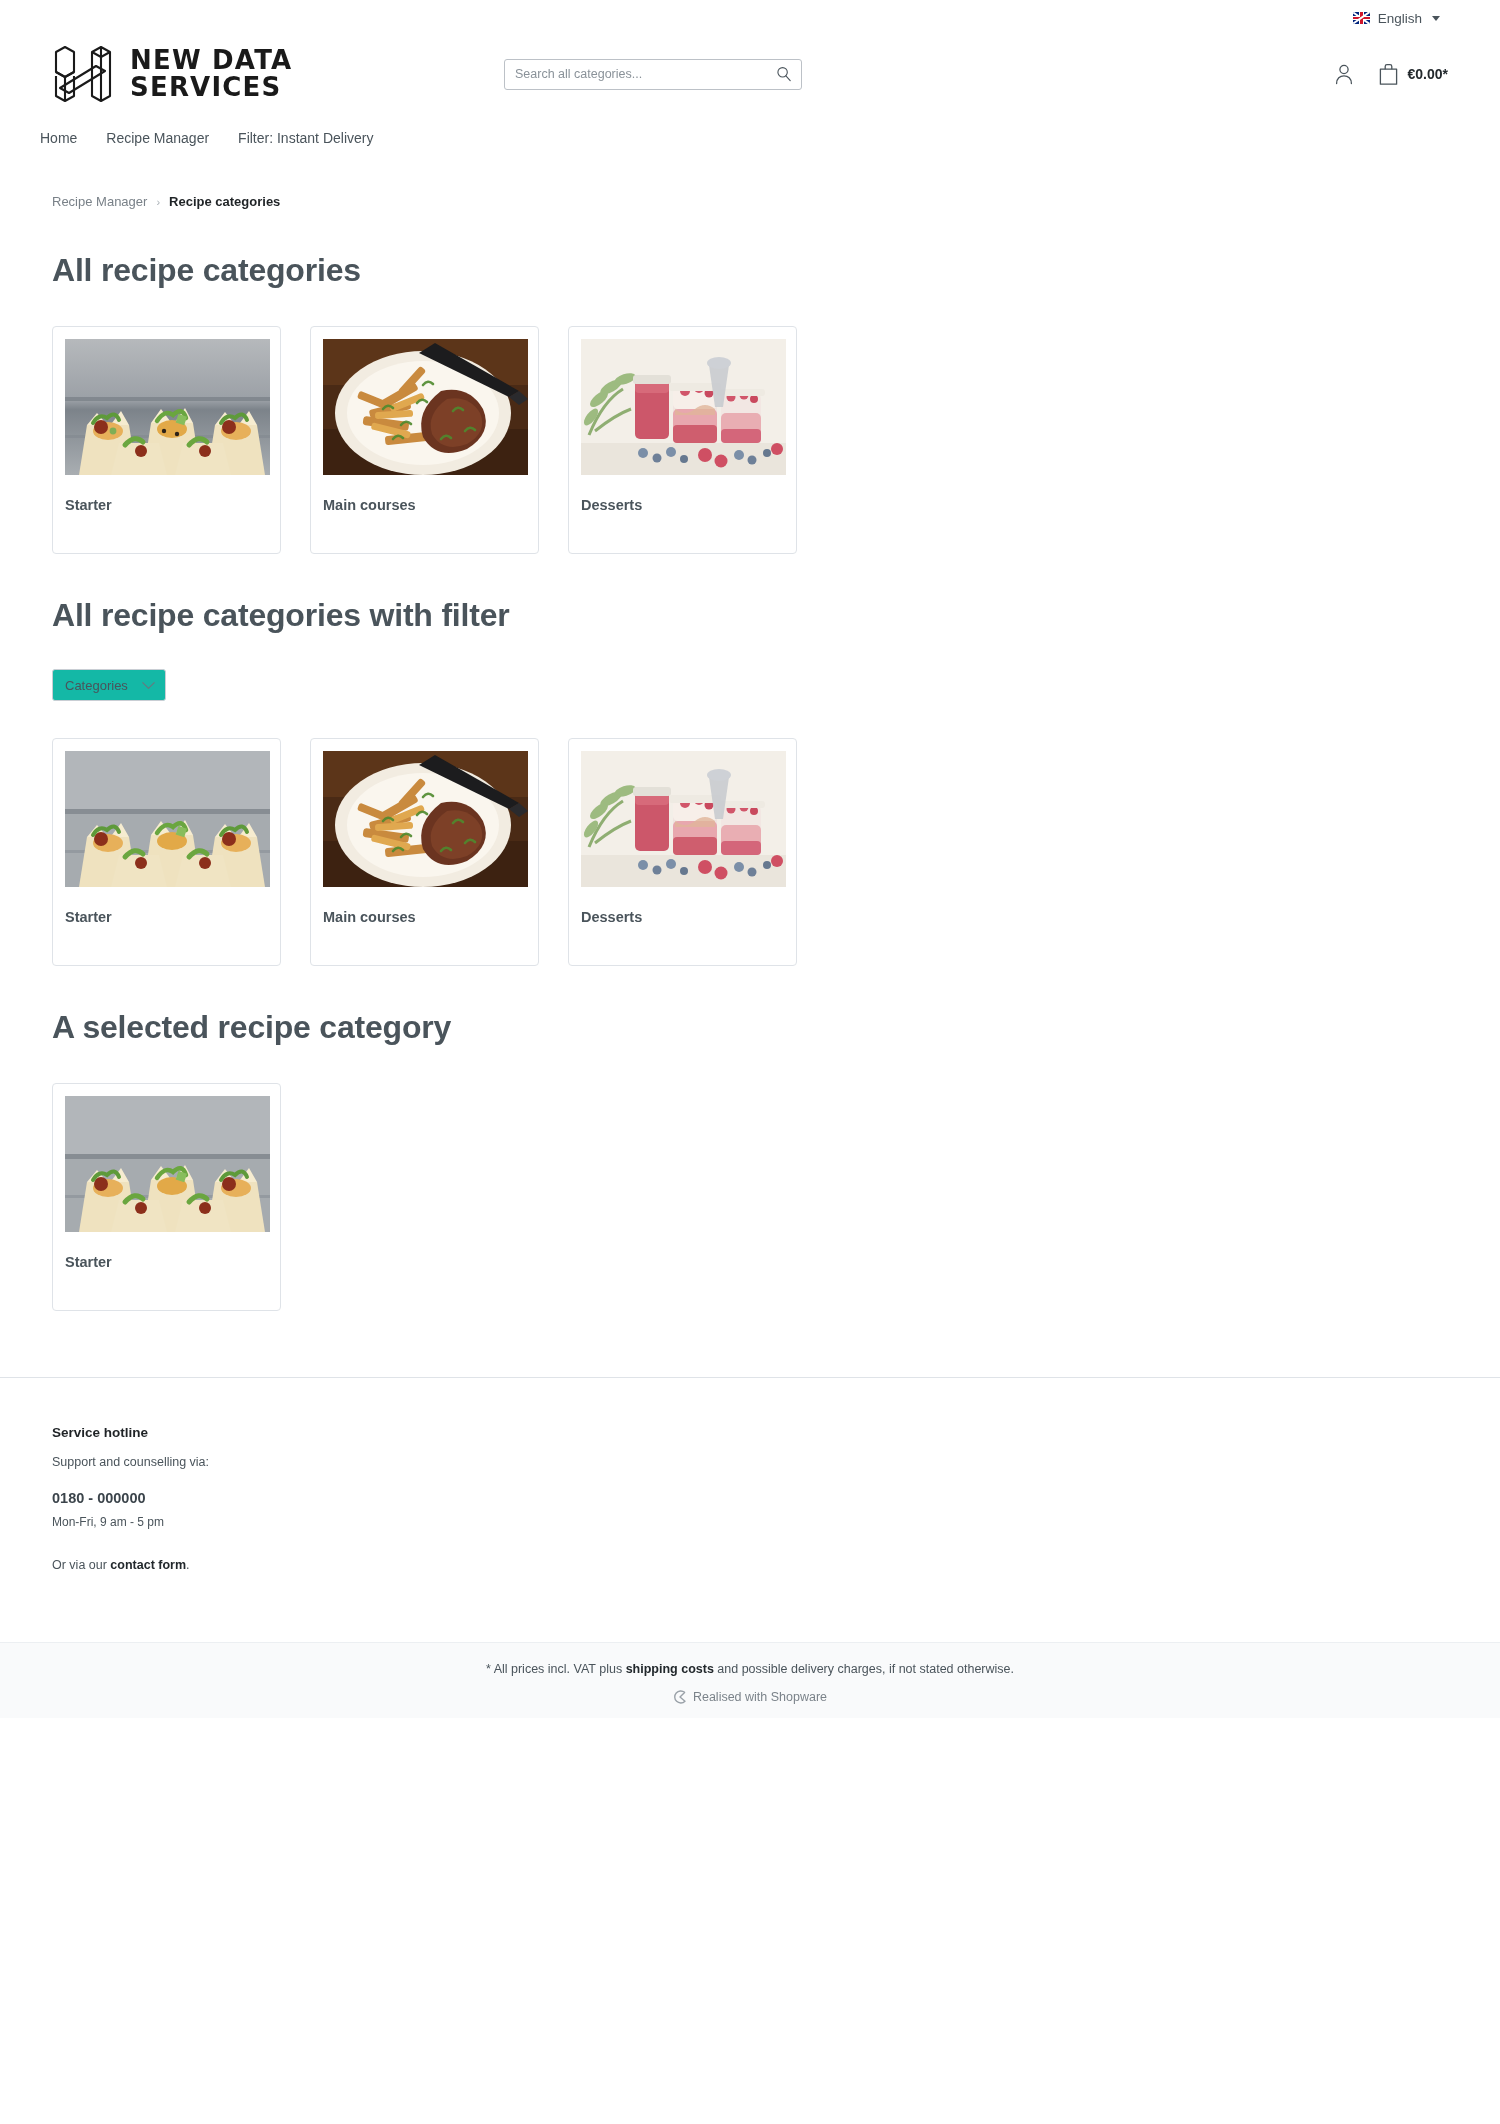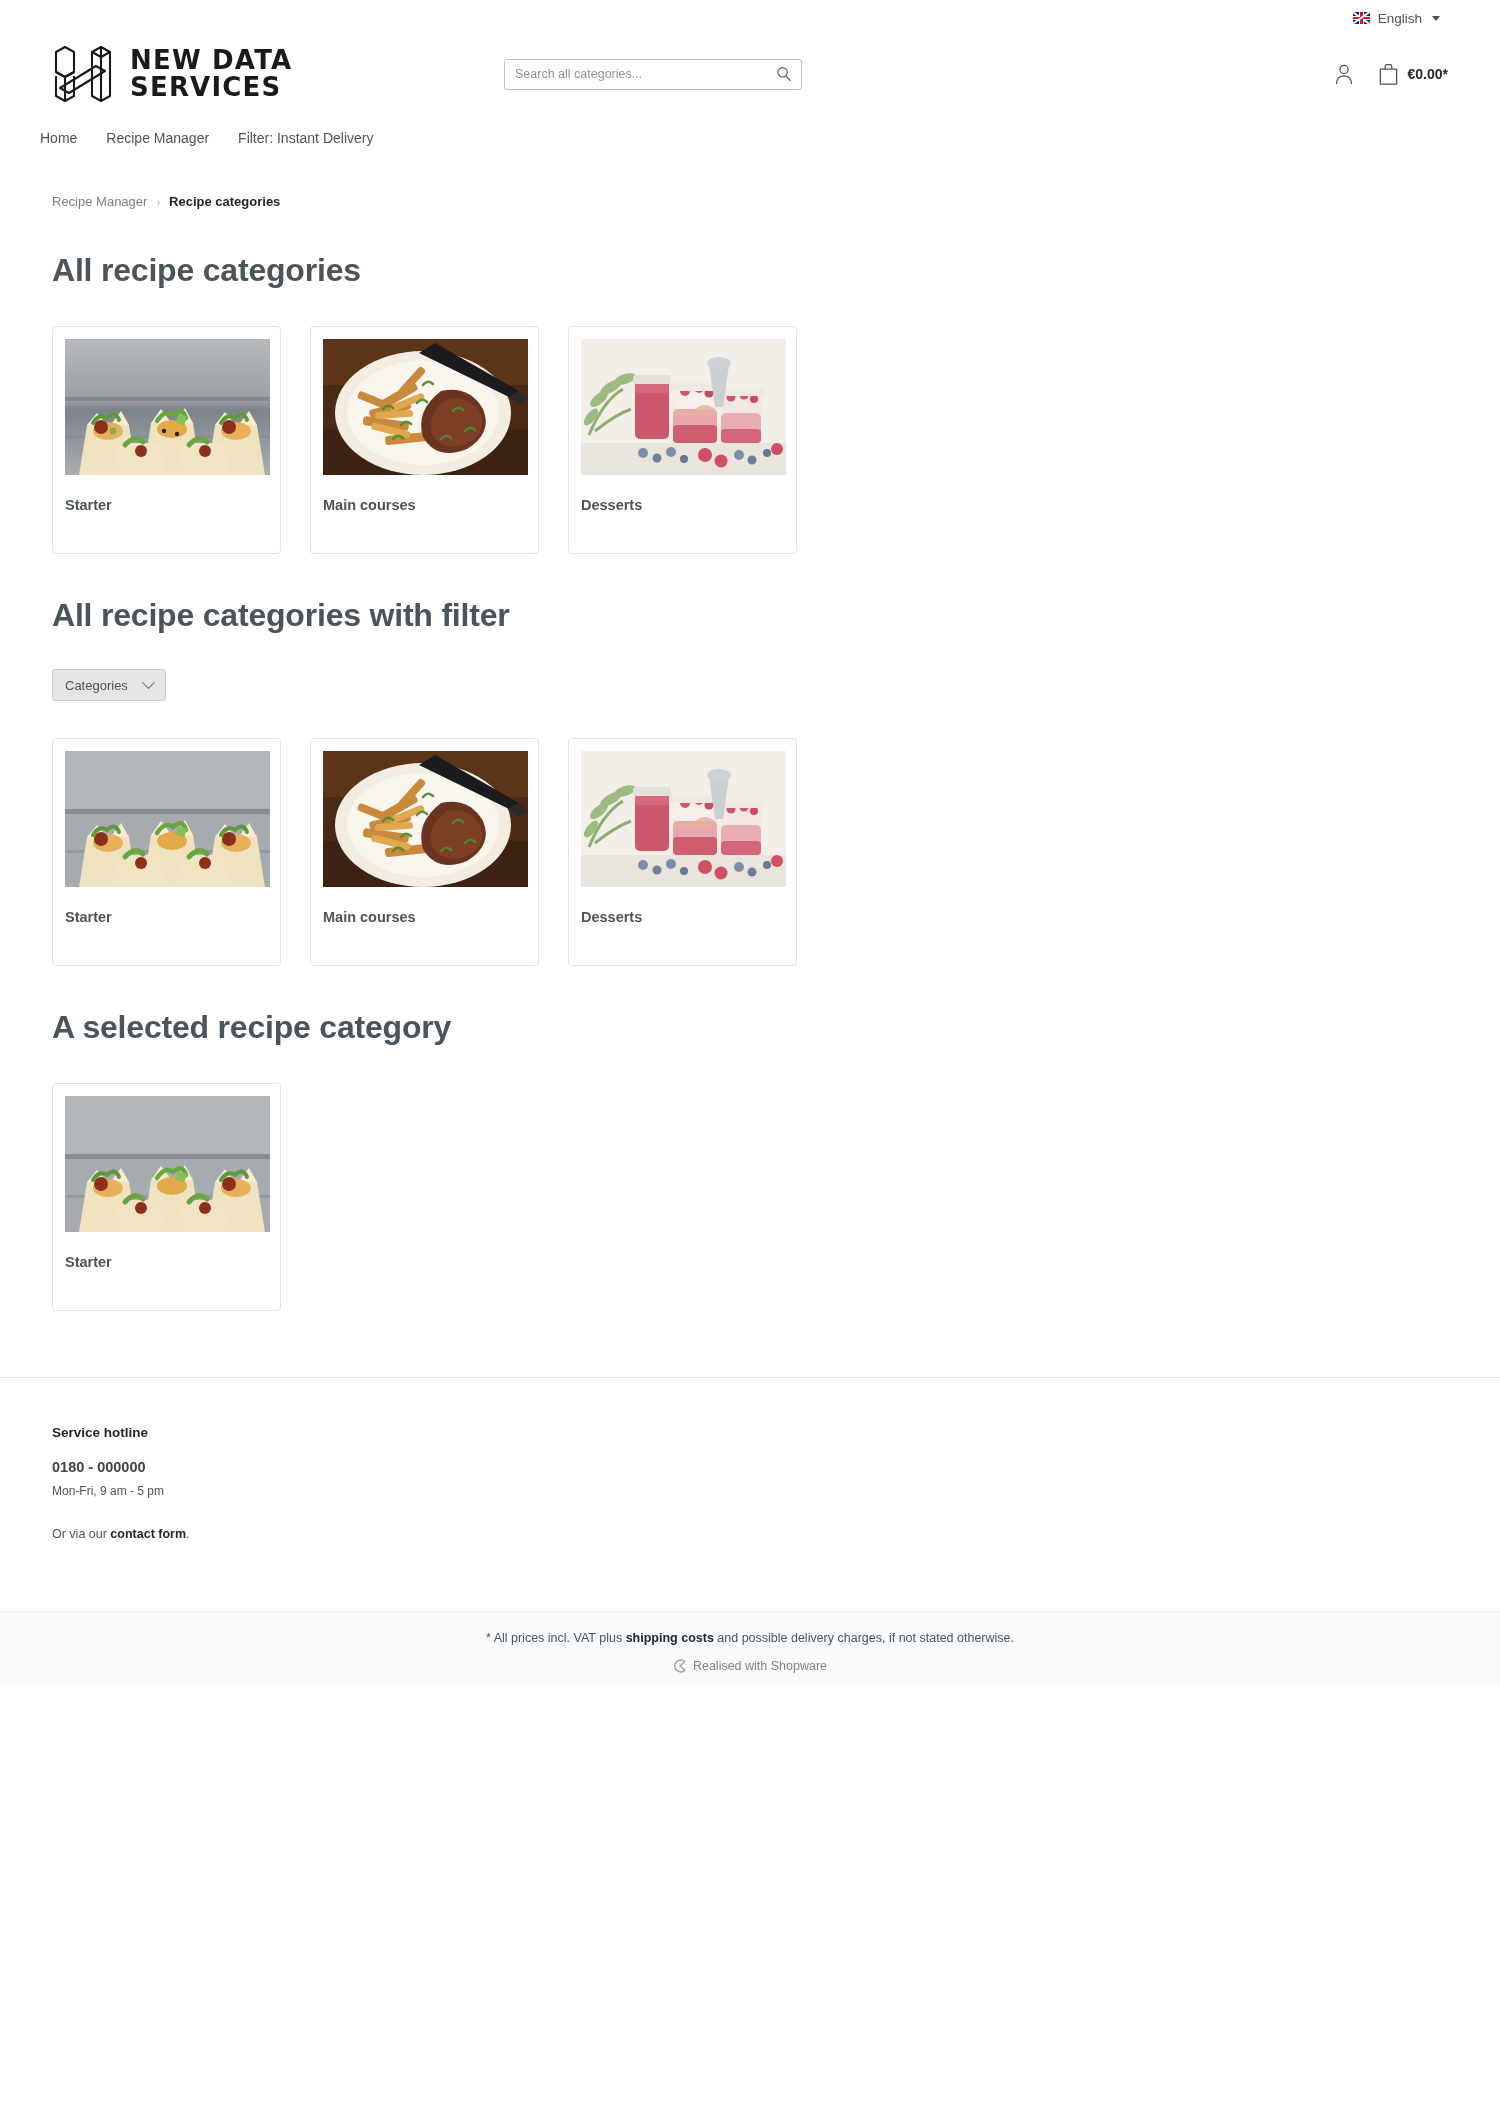--- a/index.html
+++ b/index.html
@@ -195,21 +195,21 @@
   }
 
   
   .filter-row { margin-top: 35px; }
   .filter-btn {
     display: inline-flex;
     align-items: center;
     gap: 16px;
     border: 1px solid #c9ced4;
     border-radius: 3px;
-    background: #e5e5e5;
+    background: #14b8a6;
     height: 32px;
     padding: 0 12px;
     font-size: 13px;
     color: #4a545b;
     cursor: pointer;
     font-family: "Liberation Sans", sans-serif;
   }
   .chev {
     width: 9px; height: 9px;
     border-right: 1.6px solid #6d757c;
@@ -692,20 +692,21 @@
         </div>
         <div class="cat-name">Starter</div>
       </div>
     </div>
 
   </div>
 
   <div class="footer-sep"></div>
   <div class="footer">
     <h4>Service hotline</h4>
+    <p>Support and counselling via:</p>
     <div class="phone">0180 - 000000</div>
     <div class="hours">Mon-Fri, 9 am - 5 pm</div>
     <div class="contact-line">
       <span>Or via our </span><a>contact form</a><span>.</span>
     </div>
   </div>
 
   <div class="bottom-bar">
     <div class="vat-note">
       <span>* All prices incl. VAT plus </span><a>shipping costs</a><span> and possible delivery charges, if not stated otherwise.</span>

